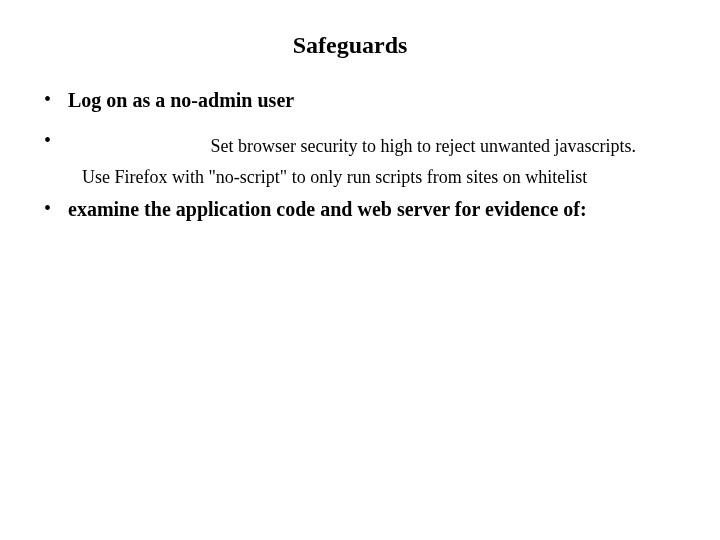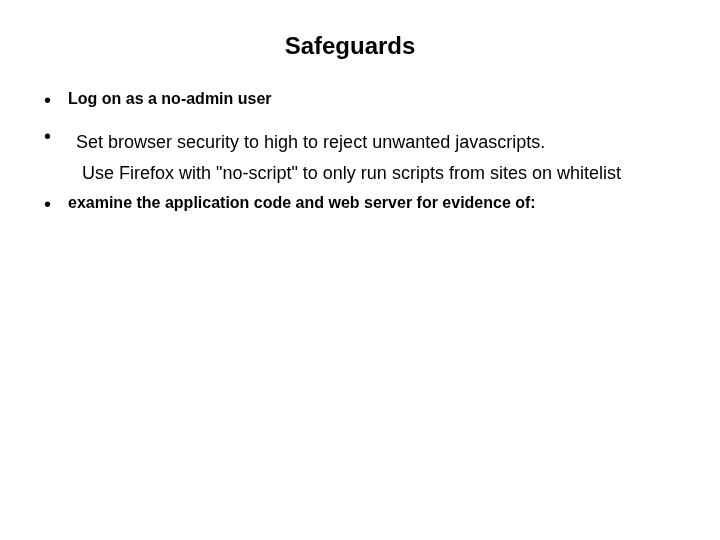--- a/index.html
+++ b/index.html
@@ -9,20 +9,21 @@
     height: 540px;
     background: #ffffff;
     font-family: Arial, Helvetica, sans-serif;
     color: #000000;
   }
   .slide {
     box-sizing: border-box;
     width: 720px;
     height: 468px;
     padding: 24px 60px 0 40px;
+    font-family: Liberation Serif, serif;
   }
   .title {
     text-align: center;
     font-weight: bold;
     font-size: 24px;
     margin: 8px 0 28px 0;
   }
   ul.main {
     list-style: none;
     margin: 0;
@@ -36,29 +37,30 @@
   ul.main > li::before {
     content: "•";
     position: absolute;
     left: 4px;
     top: 0;
     font-size: 20px;
     line-height: 1.2;
   }
   .item-head {
     font-weight: bold;
-    font-size: 16px;
+    font-size: 20px;
     line-height: 1.35;
     margin-bottom: 14px;
   }
   .sub {
     font-size: 18px;
     line-height: 1.4;
     margin: 0 0 6px 8px;
     max-width: 560px;
+    text-align: right;
   }
   .sub2 {
     font-size: 18px;
     line-height: 1.4;
     margin: 0 0 6px 14px;
     max-width: 555px;
   }
   .li-spacer {
     height: 6px;
   }

